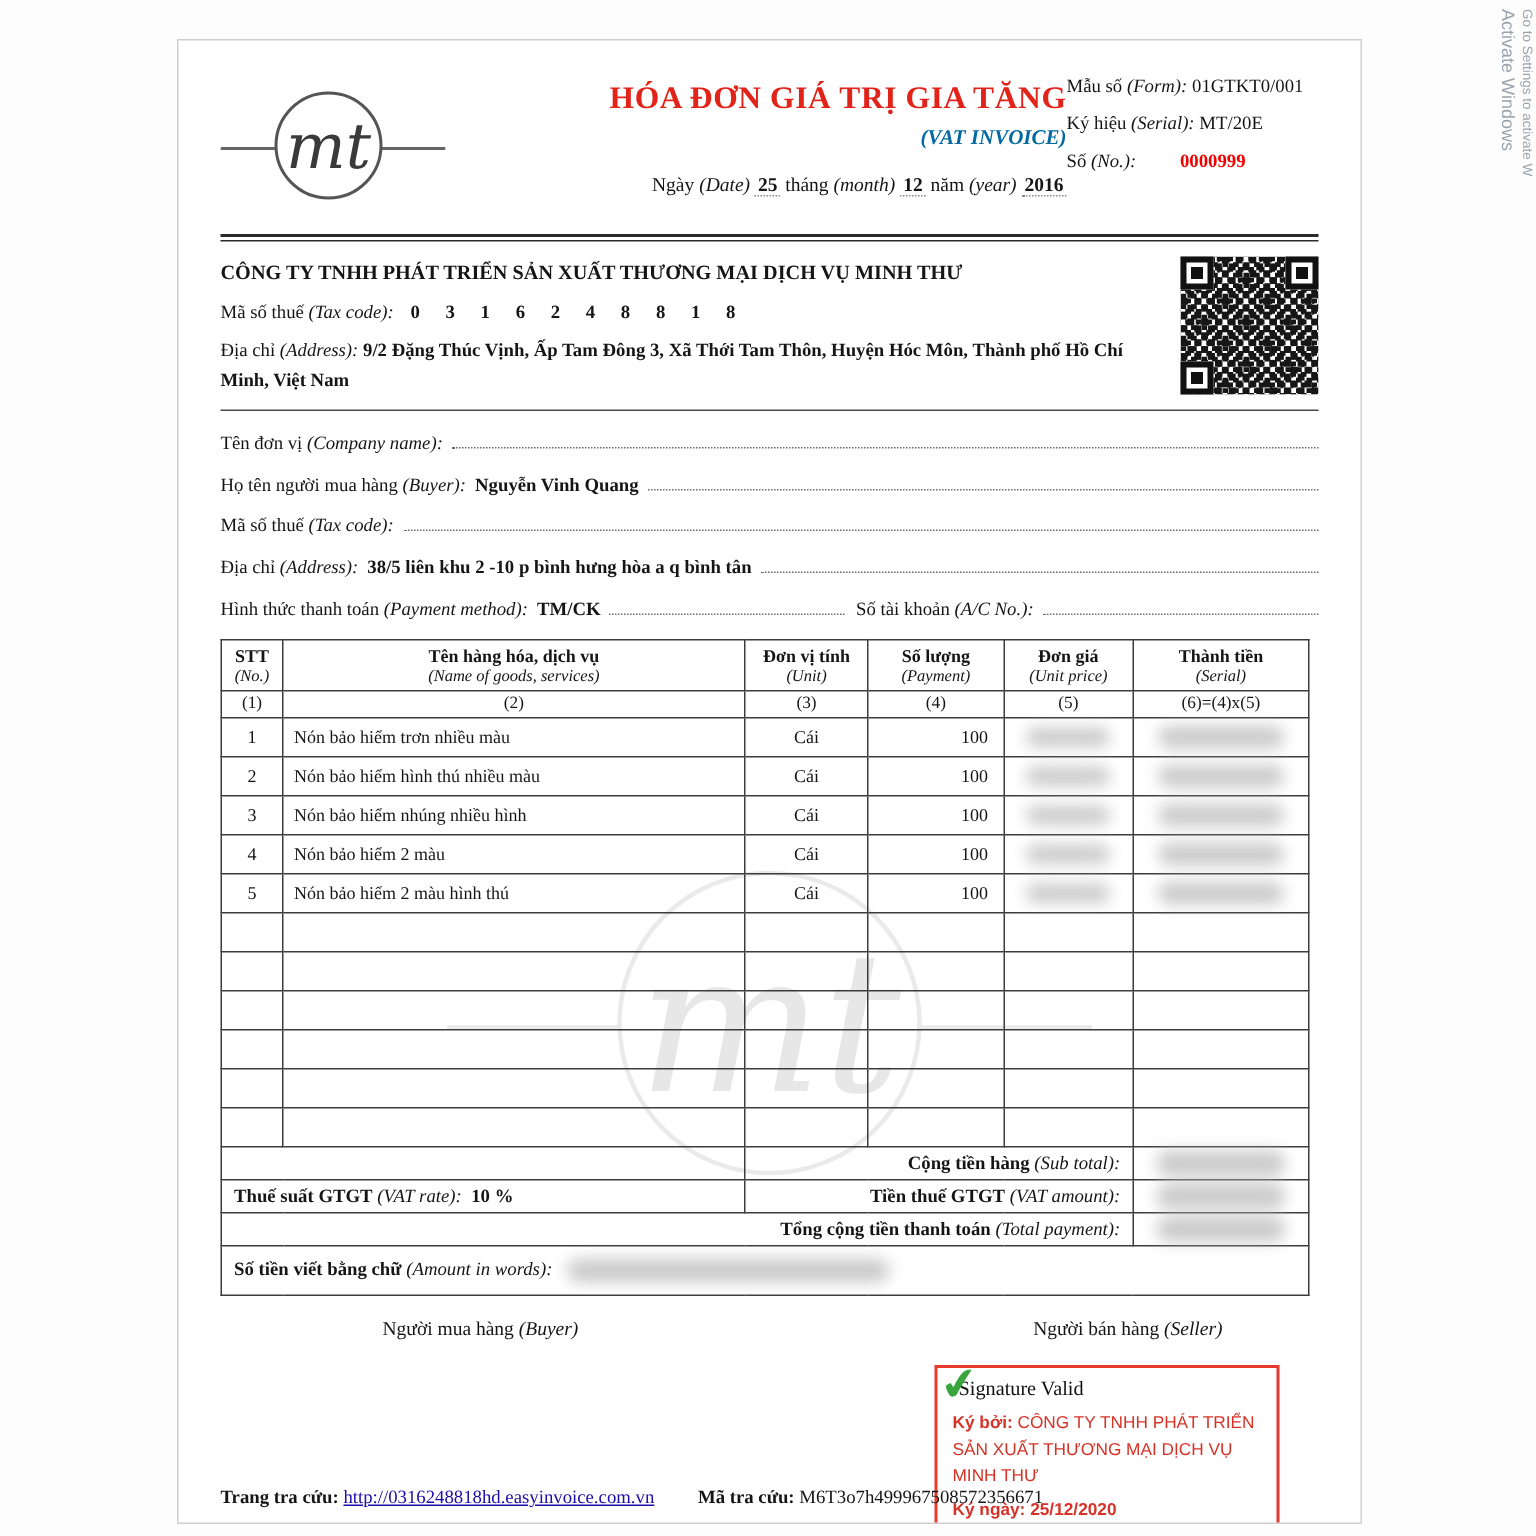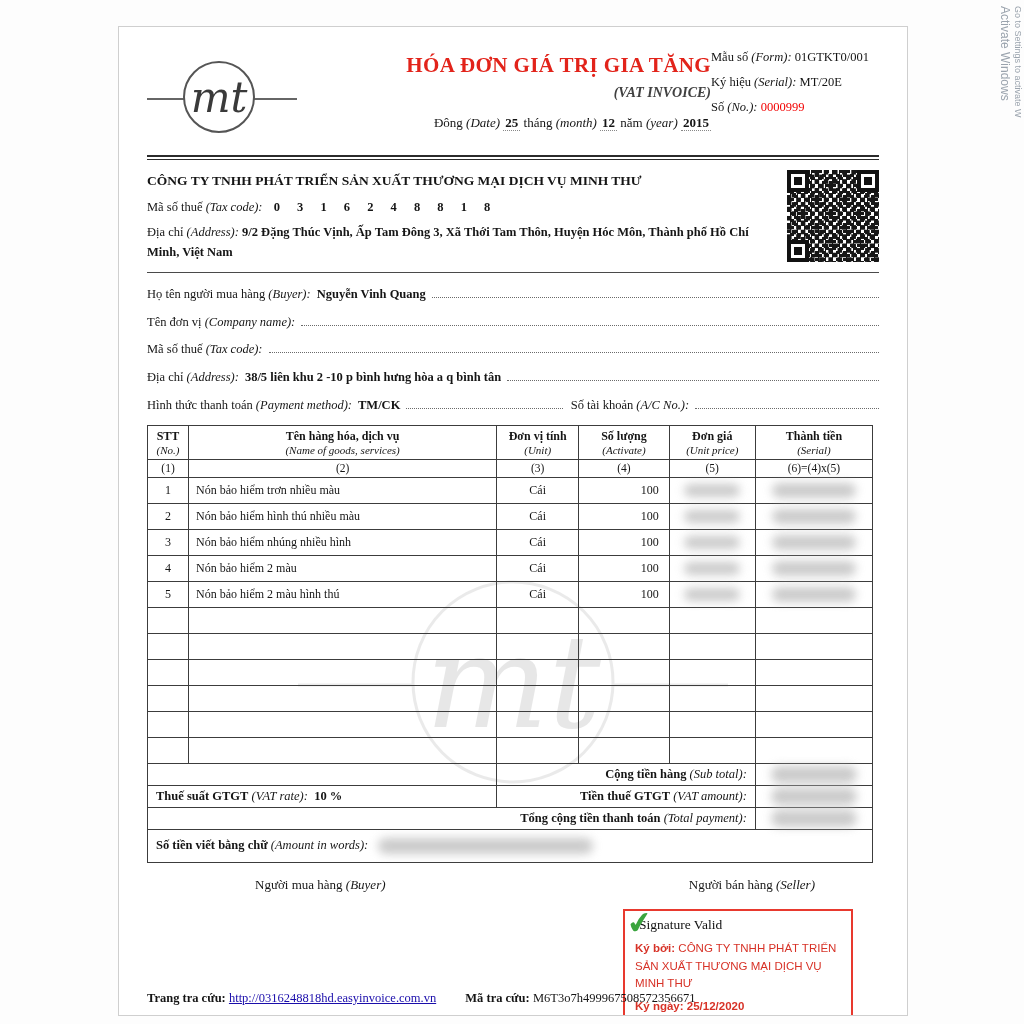--- a/index.html
+++ b/index.html
@@ -12,25 +12,25 @@
     position:absolute;left:118px;top:26px;width:790px;height:990px;
     background:#fff;border:1px solid #cfcfcf;box-sizing:border-box;
     padding:14px 28px 12px 28px;overflow:hidden;
   }
   .en{font-style:italic;}
   
   .top{display:flex;align-items:flex-start;}
   .logo{flex:0 0 158px;margin-top:8px;}
   .center{flex:1;text-align:right;}
   .title{color:#e2231a;font-size:21px;font-weight:bold;letter-spacing:.4px;margin-top:12px;}
-  .subtitle{color:#404040;font-size:14px;font-weight:bold;font-style:italic;margin-top:7px;}
+  .subtitle{color:#0369a1;font-size:14px;font-weight:bold;font-style:italic;margin-top:7px;}
   .dateline{font-size:13px;margin-top:14px;}
   .dateline b{border-bottom:1px dotted #888;padding:0 2px;}
   .meta{flex:0 0 168px;font-size:12.5px;line-height:2.0;margin-top:4px;}
-  .no-red{color:#f20000;font-weight:normal;}
+  .no-red{color:#f20000;font-weight:bold;margin-left:26px;}
   .rule2{height:2px;border-top:2px solid #2b2b2b;border-bottom:1px solid #2b2b2b;margin:10px 0 10px;}
   
   .seller{font-size:12.5px;line-height:1.6;}
   .qr{
     float:right;width:92px;height:92px;margin:0 0 6px 16px;position:relative;
     background:
       repeating-conic-gradient(#161616 0% 25%, rgba(255,255,255,0) 0% 50%) 0 0/7px 7px,
       repeating-conic-gradient(#fff 0% 25%, #161616 0% 50%) 0 0/9.2px 9.2px;
     background-color:#fff;outline:4px solid #fff;
   }
@@ -113,26 +113,26 @@
       <svg width="150" height="92" viewBox="0 0 150 92">
         <line x1="0" y1="50" x2="150" y2="50" stroke="#666" stroke-width="2"></line>
         <circle cx="72" cy="48" r="35" fill="#fff" stroke="#555" stroke-width="2"></circle>
         <text x="72" y="63" text-anchor="middle" font-family="DejaVu Serif, serif" font-style="italic" font-size="42" fill="#3a3a3a">mt</text>
       </svg>
     </div>
     <div class="center">
       <div class="title">HÓA ĐƠN GIÁ TRỊ GIA TĂNG</div>
       <div class="subtitle">(VAT INVOICE)</div>
       <div class="dateline">
-        <span>Đông</span> <span class="en">(Date)</span>
+        <span>Ngày</span> <span class="en">(Date)</span>
         <b>25</b>
         <span>tháng</span> <span class="en">(month)</span>
         <b>12</b>
         <span>năm</span> <span class="en">(year)</span>
-        <b>2015</b>
+        <b>2016</b>
       </div>
     </div>
     <div class="meta">
       <div>
         <span>Mẫu số</span> <span class="en">(Form):</span>
         <span>01GTKT0/001</span>
       </div>
       <div>
         <span>Ký hiệu</span> <span class="en">(Serial):</span>
         <span>MT/20E</span>
@@ -160,27 +160,27 @@
     <div class="srow">
       <span>Địa chỉ</span> <span class="en">(Address):</span>
       <span class="baddr">9/2 Đặng Thúc Vịnh, Ấp Tam Đông 3, Xã Thới Tam Thôn, Huyện Hóc Môn, Thành phố Hồ Chí Minh, Việt Nam</span>
     </div>
   </div>
 
   <div class="rule1"></div>
 
   <div>
     <div class="fline">
+      <span class="lbl"><span>Tên đơn vị</span> <span class="en">(Company name):</span></span>
+      <span class="dots"></span>
+    </div>
+    <div class="fline">
       <span class="lbl"><span>Họ tên người mua hàng</span> <span class="en">(Buyer):</span></span>
       <span class="val">Nguyễn Vinh Quang</span>
         <span class="dots"></span>
-    </div>
-    <div class="fline">
-      <span class="lbl"><span>Tên đơn vị</span> <span class="en">(Company name):</span></span>
-      <span class="dots"></span>
     </div>
     <div class="fline">
       <span class="lbl"><span>Mã số thuế</span> <span class="en">(Tax code):</span></span>
       <span class="dots"></span>
     </div>
     <div class="fline">
       <span class="lbl"><span>Địa chỉ</span> <span class="en">(Address):</span></span>
       <span class="val">38/5 liên khu 2 -10 p bình hưng hòa a q bình tân</span>
         <span class="dots"></span>
     </div>
@@ -211,21 +211,21 @@
       <th>
             <span class="hvn">Tên hàng hóa, dịch vụ</span>
             <span class="hen">(Name of goods, services)</span>
           </th>
       <th>
             <span class="hvn">Đơn vị tính</span>
             <span class="hen">(Unit)</span>
           </th>
       <th>
             <span class="hvn">Số lượng</span>
-            <span class="hen">(Activate)</span>
+            <span class="hen">(Payment)</span>
           </th>
       <th>
             <span class="hvn">Đơn giá</span>
             <span class="hen">(Unit price)</span>
           </th>
       <th>
             <span class="hvn">Thành tiền</span>
             <span class="hen">(Serial)</span>
           </th>
     </tr>

